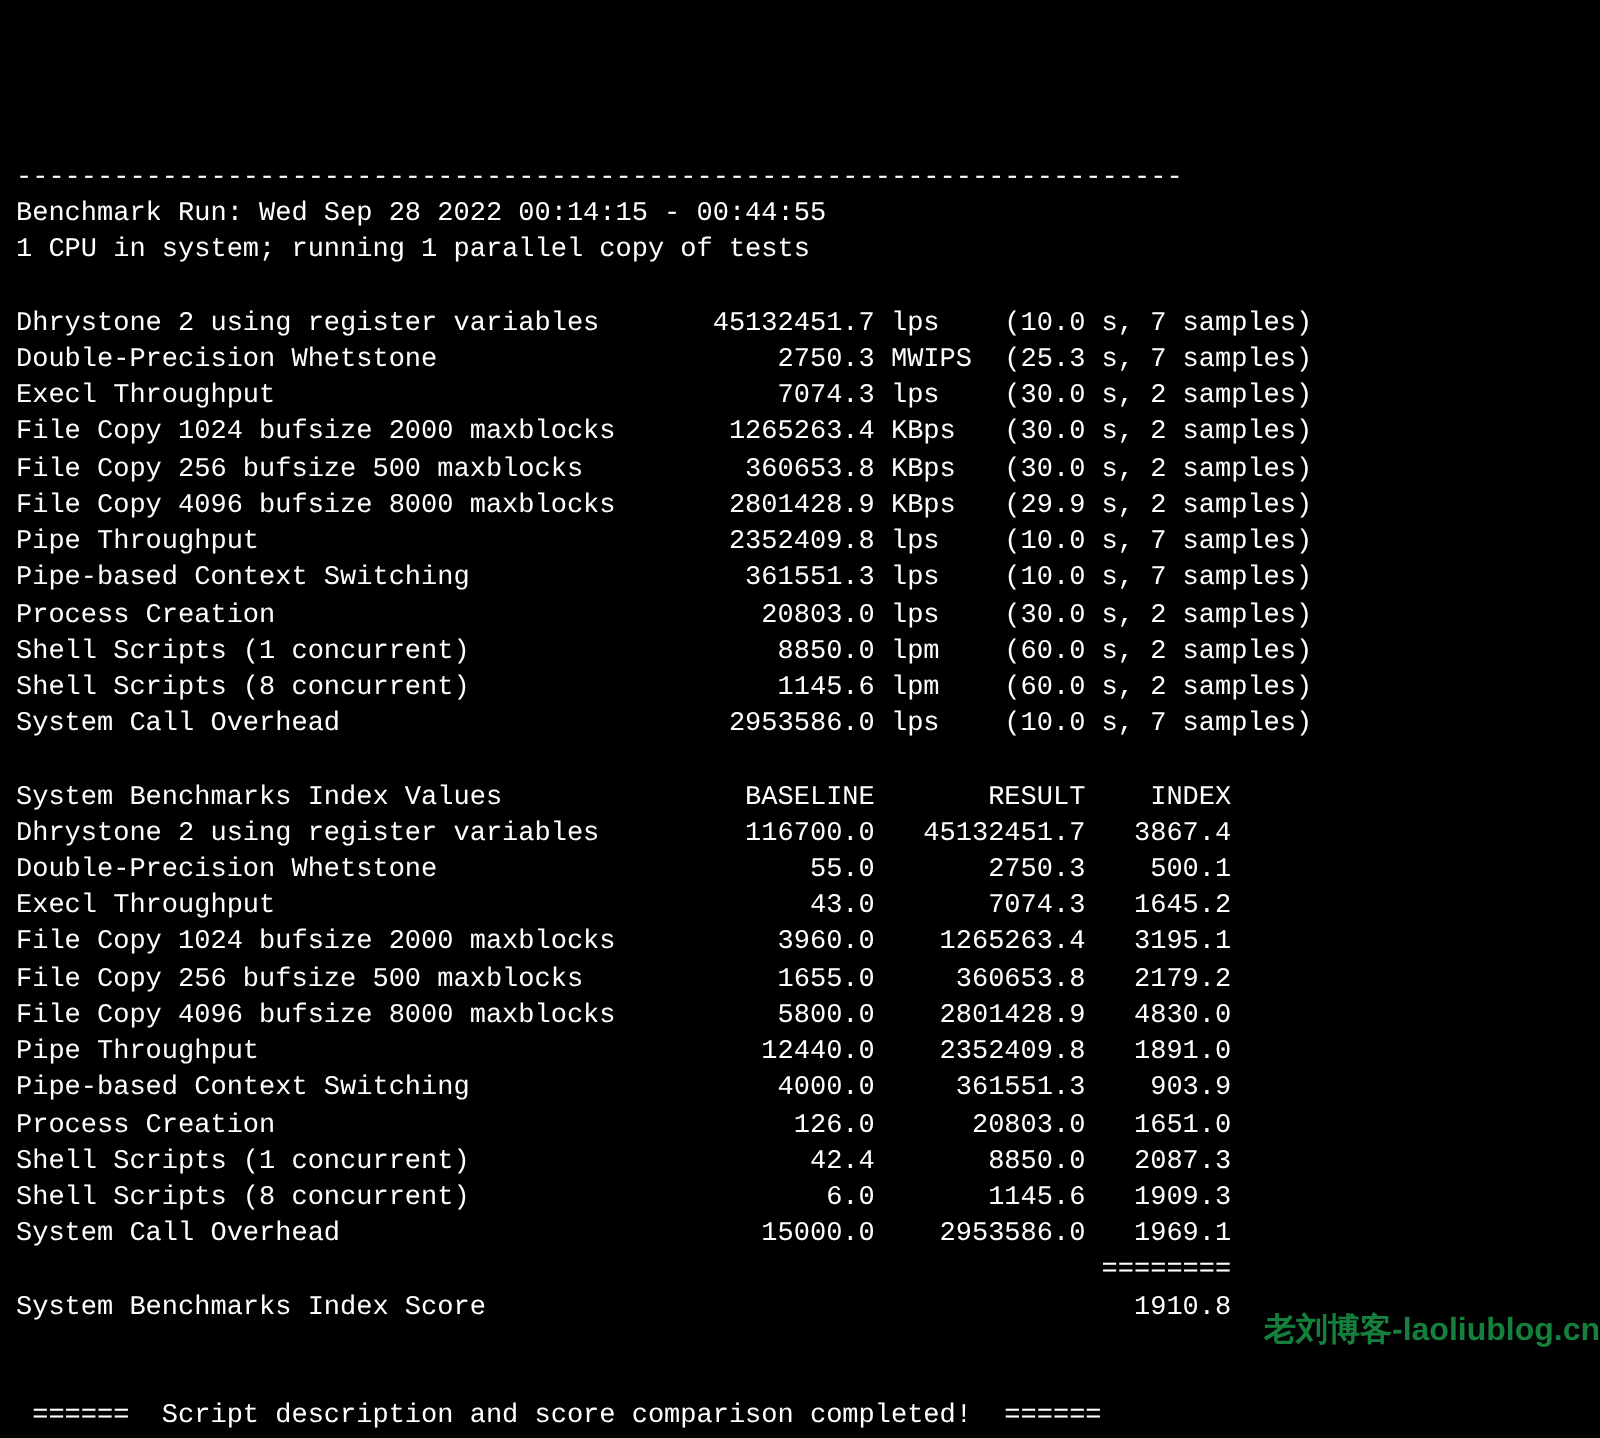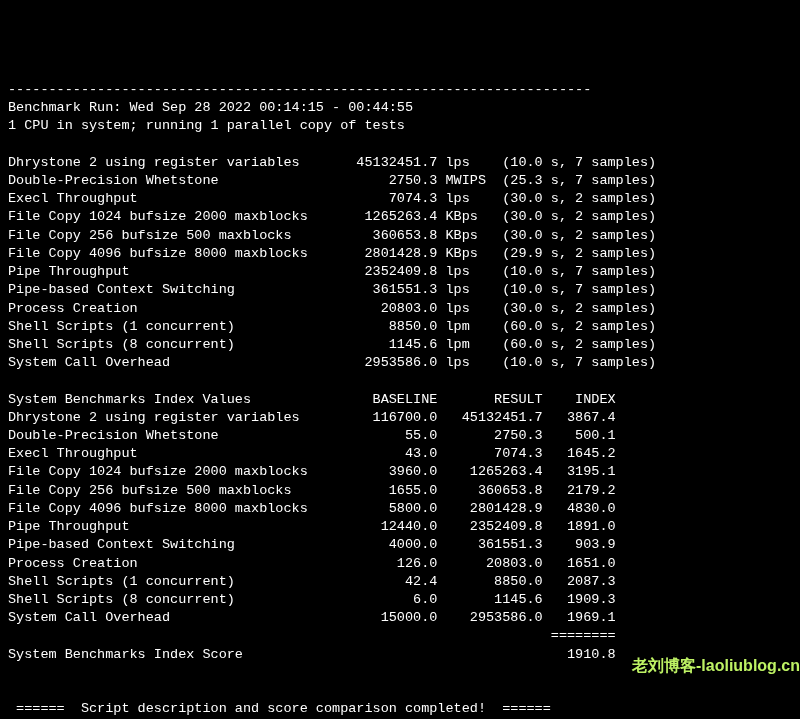--- a/index.html
+++ b/index.html
@@ -17,21 +17,21 @@
       width: 800px;
       height: 719px;
       overflow: hidden;
       position: relative;
       white-space: pre;
     }
     .watermark {
       position: absolute;
       right: 0;
       bottom: 42px;
-      color: #bef264;
+      color: #15803d;
       font-weight: bold;
       font-family: "Microsoft YaHei", "SimHei", sans-serif;
       font-size: 16px;
       text-shadow: 1px 1px 1px rgba(0,0,0,0.5);
       pointer-events: none;
     }
   </style>
 </head>
 <body>
 

